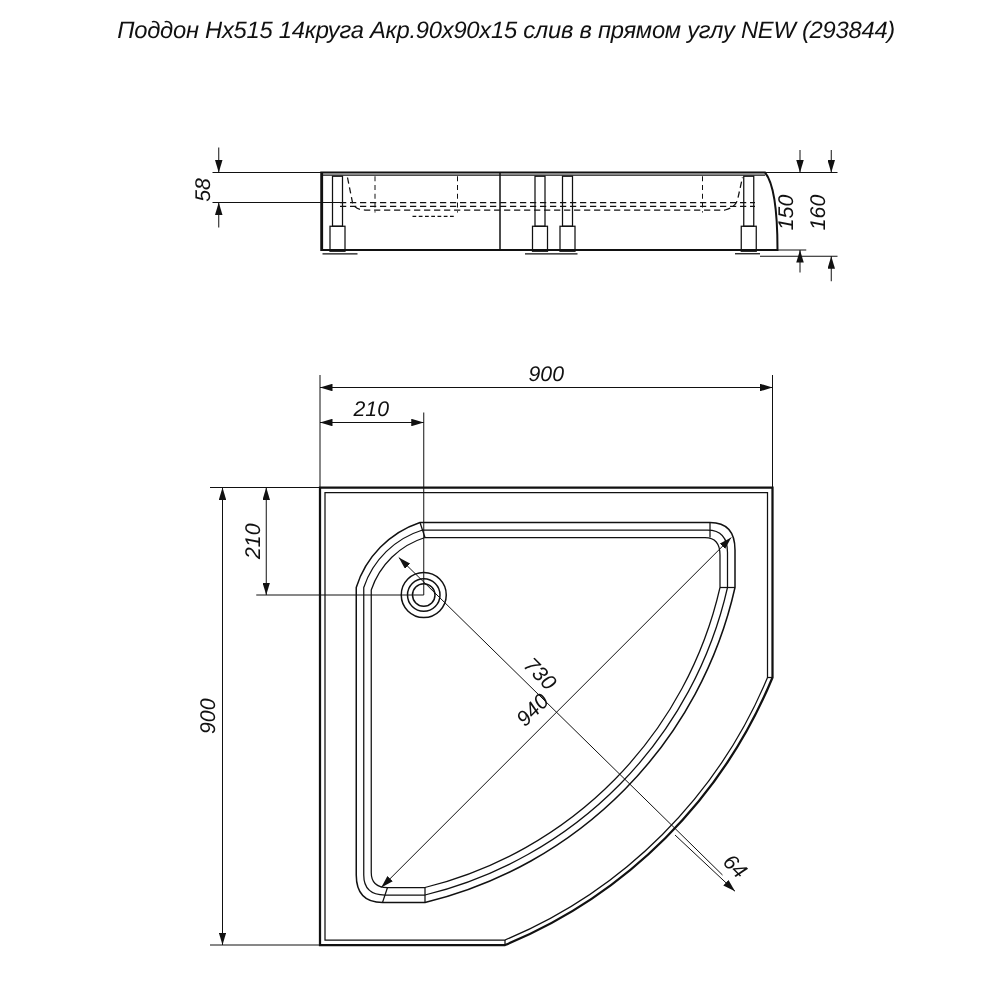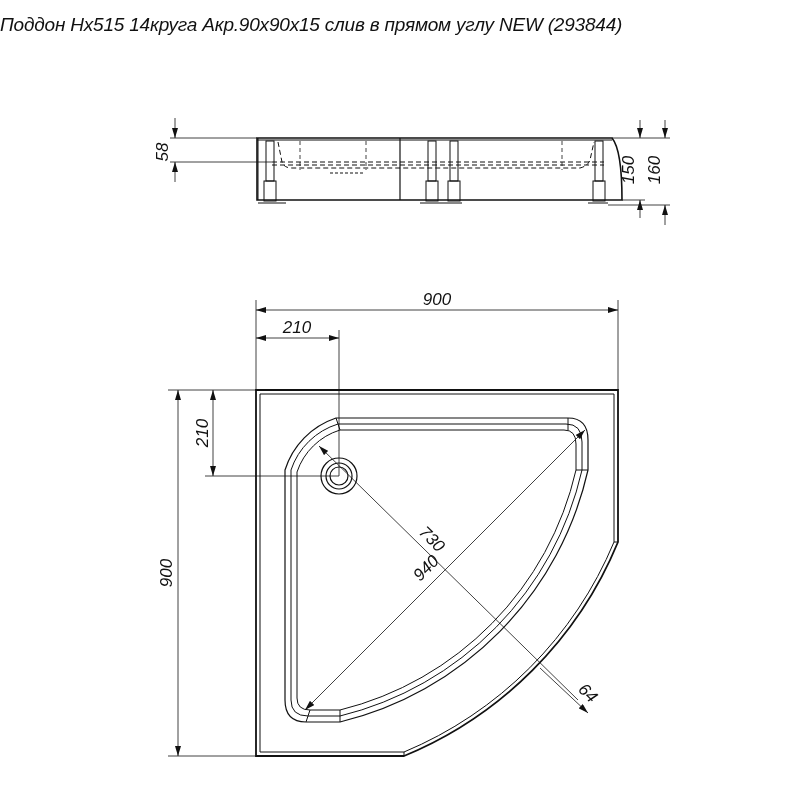--- a/index.html
+++ b/index.html
@@ -1,17 +1,17 @@
 <!DOCTYPE html>
 <html><head>
 <meta charset="utf-8">
 <style>
   html, body { margin:0; padding:0; background:#ffffff; }
   body { width:800px; height:800px; position:relative; overflow:hidden; font-family:"Liberation Sans", sans-serif; }
-  .title { position:absolute; left:0; top:14px; width:716px; text-align:left; font-style:italic; font-size:19px; color:#111; letter-spacing:-0.2px; }
+  .title { position:absolute; left:0; top:14px; width:716px; text-align:right; font-style:italic; font-size:19px; color:#111; letter-spacing:-0.2px; }
   svg { position:absolute; left:0; top:0; }
   .dim { font-family:"Liberation Sans", sans-serif; font-style:italic; font-size:17px; fill:#111; }
 </style>
 </head>
 <body>
 
 <div class="title">Поддон Hx515 14круга Акр.90x90x15 слив в прямом углу NEW (293844)</div>
 
 <svg width="800" height="800" viewBox="0 0 800 800">
   <defs>

